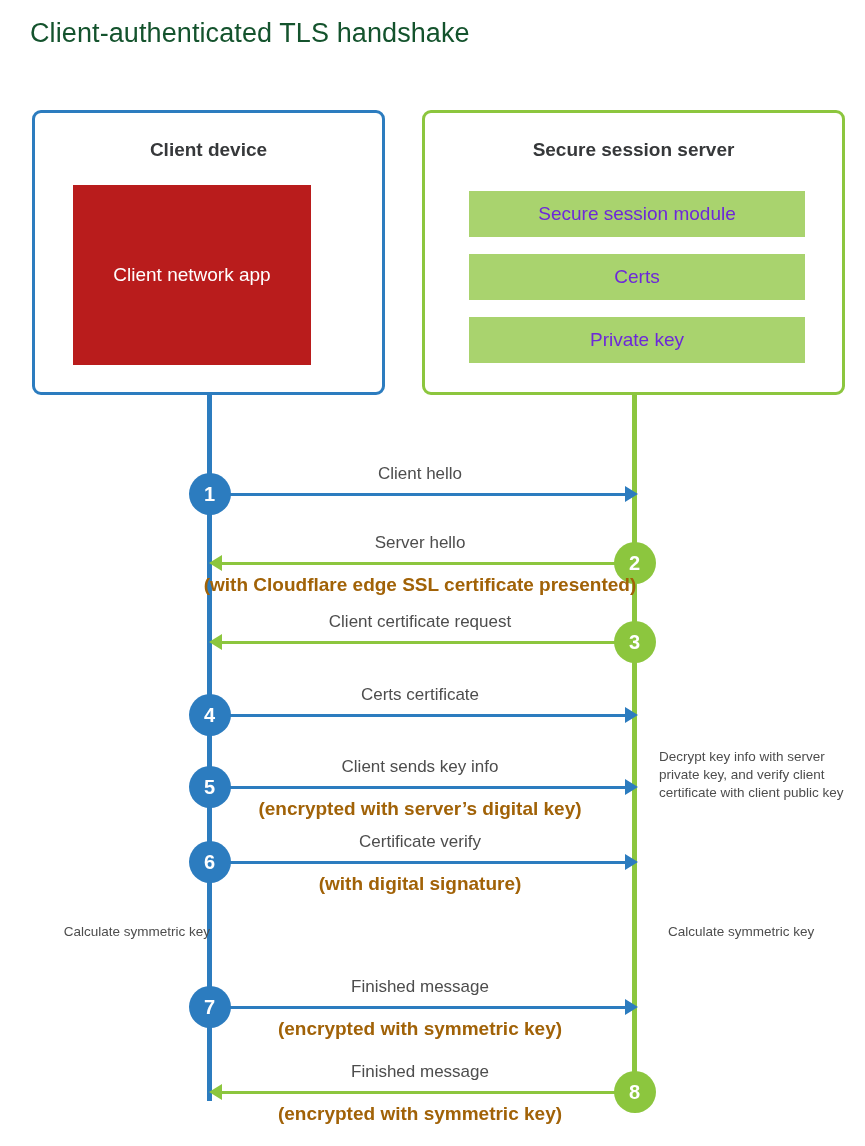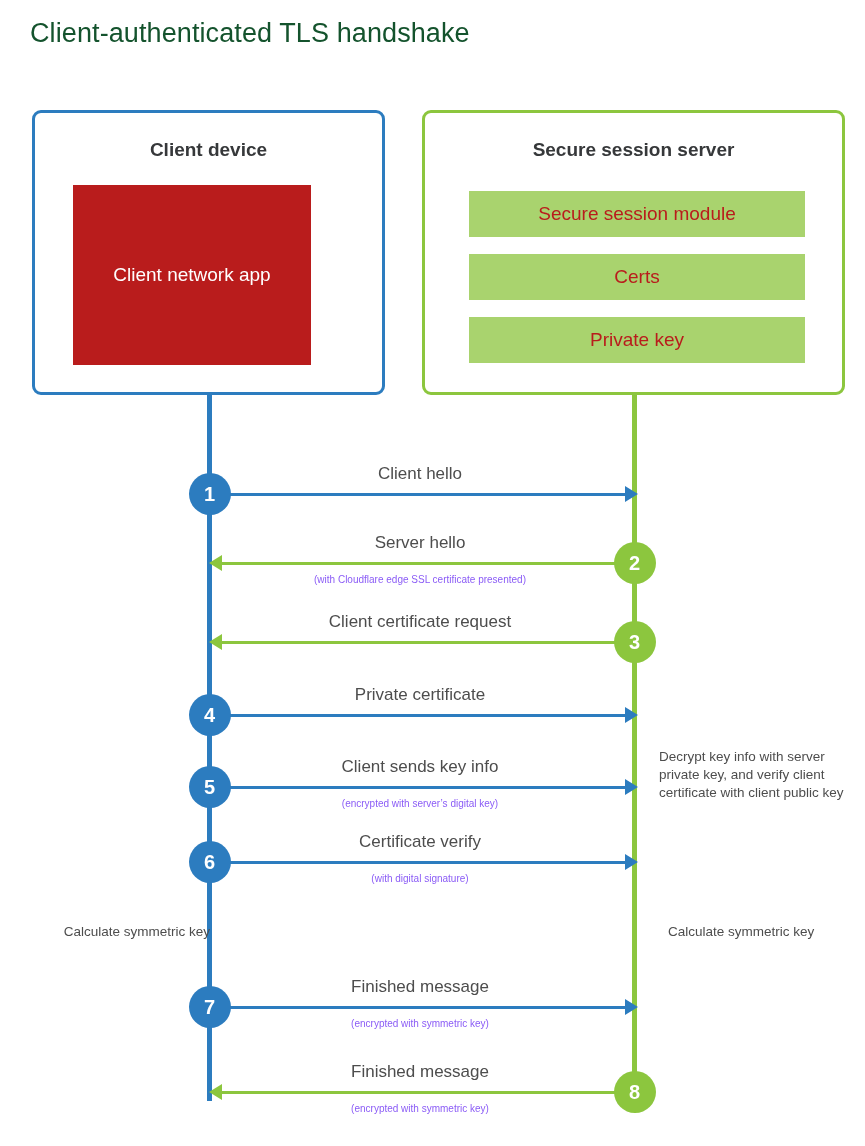--- a/index.html
+++ b/index.html
@@ -67,21 +67,21 @@
     justify-content:center;
     text-align:center;
     line-height:1.35;
   }
   .server-bar{
     position:absolute;
     left:44px;
     width:336px;
     height:46px;
     background:#a9d36e;
-    color:#b91c1c;
+    color:#6d28d9;
     font-size:19px;
     display:flex;
     align-items:center;
     justify-content:center;
     text-align:right;
   }
   .server-bar.b0{ top:78px; }
   .server-bar.b1{ top:141px; }
   .server-bar.b2{ top:204px; }
 
@@ -134,24 +134,25 @@
     position:absolute;
     text-align:center;
     font-size:17px;
     color:#4d4d4d;
     white-space:nowrap;
     transform:translateX(-50%);
   }
   .msg-sub{
     position:absolute;
     text-align:center;
-    font-size:10px;
-    color:#8b5cf6;
+    font-size:19px;
+    color:#a16207;
     white-space:nowrap;
     transform:translateX(-50%);
+    font-weight:bold;
   }
 
   
   .side-note{
     position:absolute;
     font-size:13.5px;
     line-height:1.35;
     color:#4d4d4d;
   }
   #note-decrypt{ left:659px; top:748px; width:185px; }
@@ -200,21 +201,21 @@
       <div class="step-circle green" style="top: 542px; left: 613.5px;">2</div>
       <div class="msg-label" style="left: 420px; top: 533px;">Server hello</div>
       <div class="msg-sub" style="left: 420px; top: 574px;">(with Cloudflare edge SSL certificate presented)</div>
       <div class="arrow-line green" style="left: 220.5px; width: 414px; top: 640.5px;"></div>
       <div class="arrow-head left green" style="top: 634px; left: 208.5px;"></div>
       <div class="step-circle green" style="top: 621px; left: 613.5px;">3</div>
       <div class="msg-label" style="left: 420px; top: 612px;">Client certificate request</div>
       <div class="arrow-line blue" style="left: 209.5px; width: 415px; top: 713.5px;"></div>
       <div class="arrow-head right blue" style="top: 707px; left: 624.5px;"></div>
       <div class="step-circle blue" style="top: 694px; left: 188.5px;">4</div>
-      <div class="msg-label" style="left: 420px; top: 685px;">Private certificate</div>
+      <div class="msg-label" style="left: 420px; top: 685px;">Certs certificate</div>
       <div class="arrow-line blue" style="left: 209.5px; width: 415px; top: 785.5px;"></div>
       <div class="arrow-head right blue" style="top: 779px; left: 624.5px;"></div>
       <div class="step-circle blue" style="top: 766px; left: 188.5px;">5</div>
       <div class="msg-label" style="left: 420px; top: 757px;">Client sends key info</div>
       <div class="msg-sub" style="left: 420px; top: 798px;">(encrypted with server’s digital key)</div>
       <div class="arrow-line blue" style="left: 209.5px; width: 415px; top: 860.5px;"></div>
       <div class="arrow-head right blue" style="top: 854px; left: 624.5px;"></div>
       <div class="step-circle blue" style="top: 841px; left: 188.5px;">6</div>
       <div class="msg-label" style="left: 420px; top: 832px;">Certificate verify</div>
       <div class="msg-sub" style="left: 420px; top: 873px;">(with digital signature)</div>

